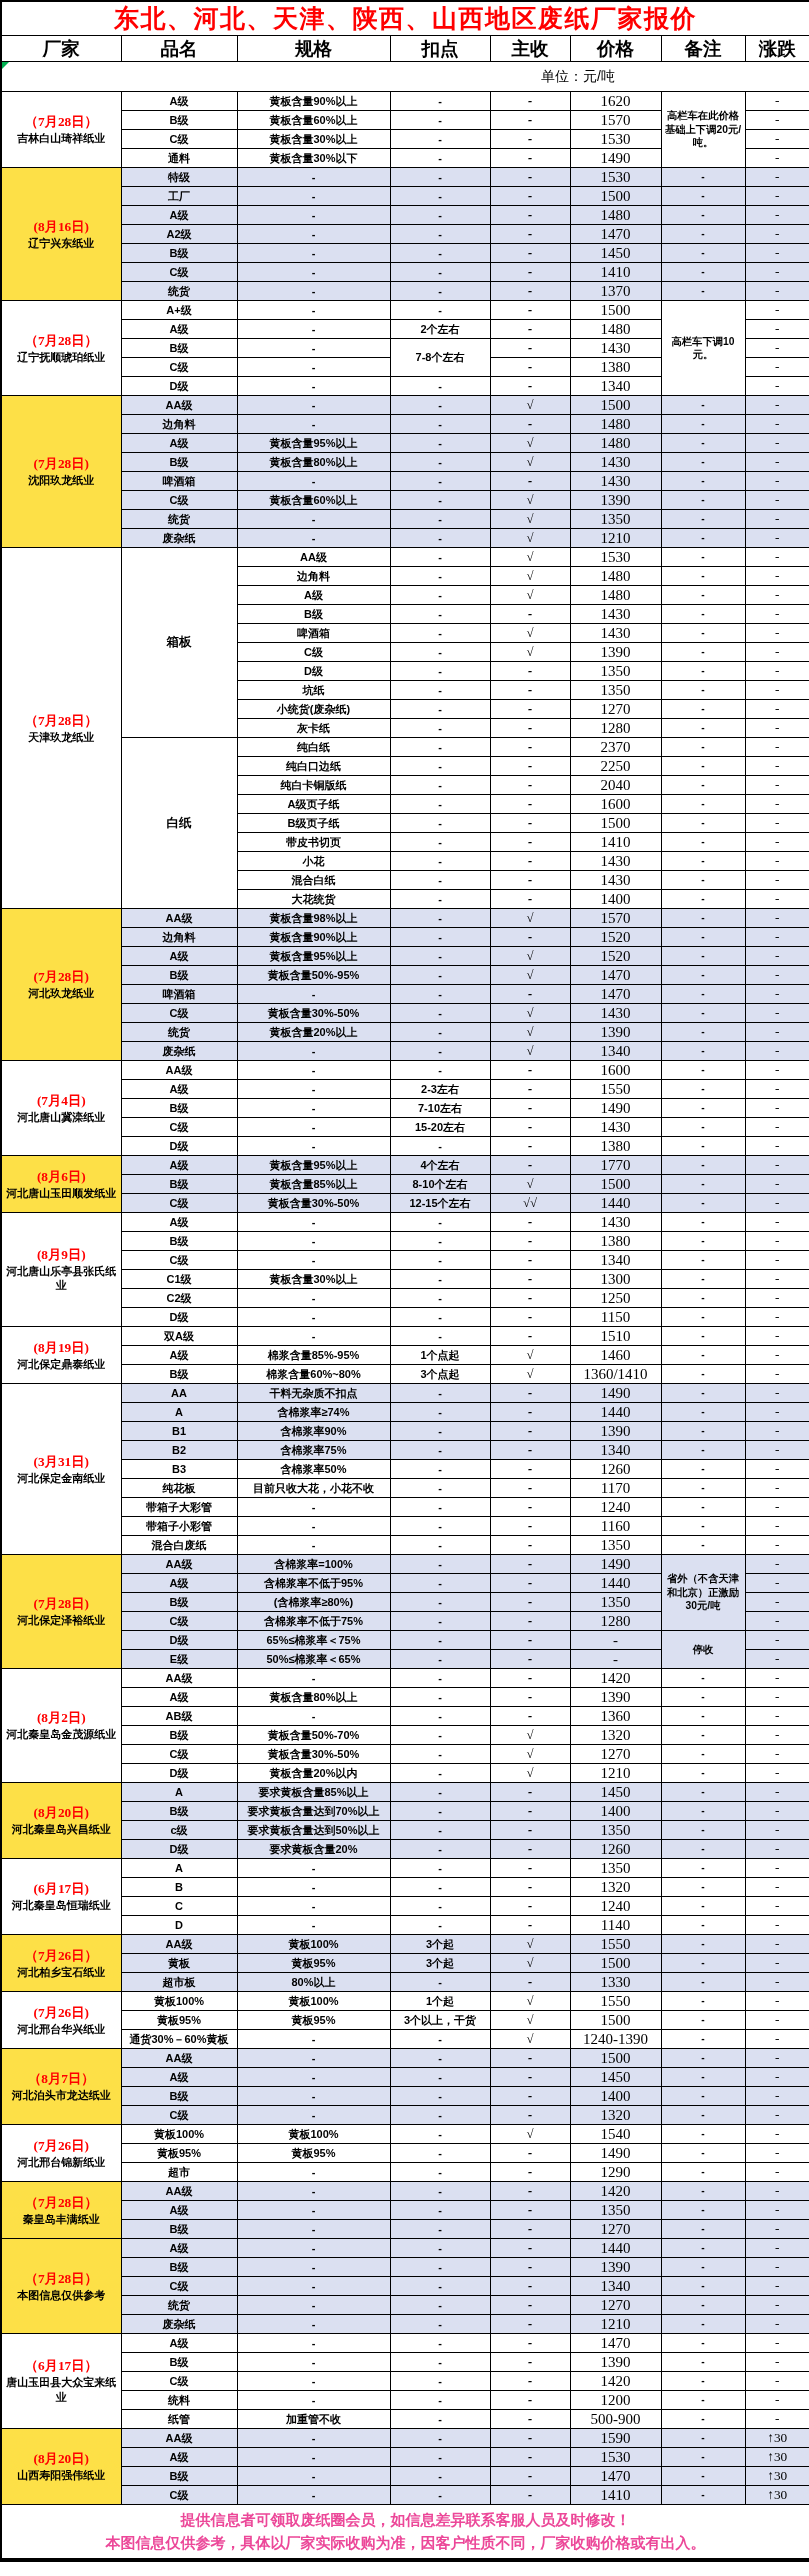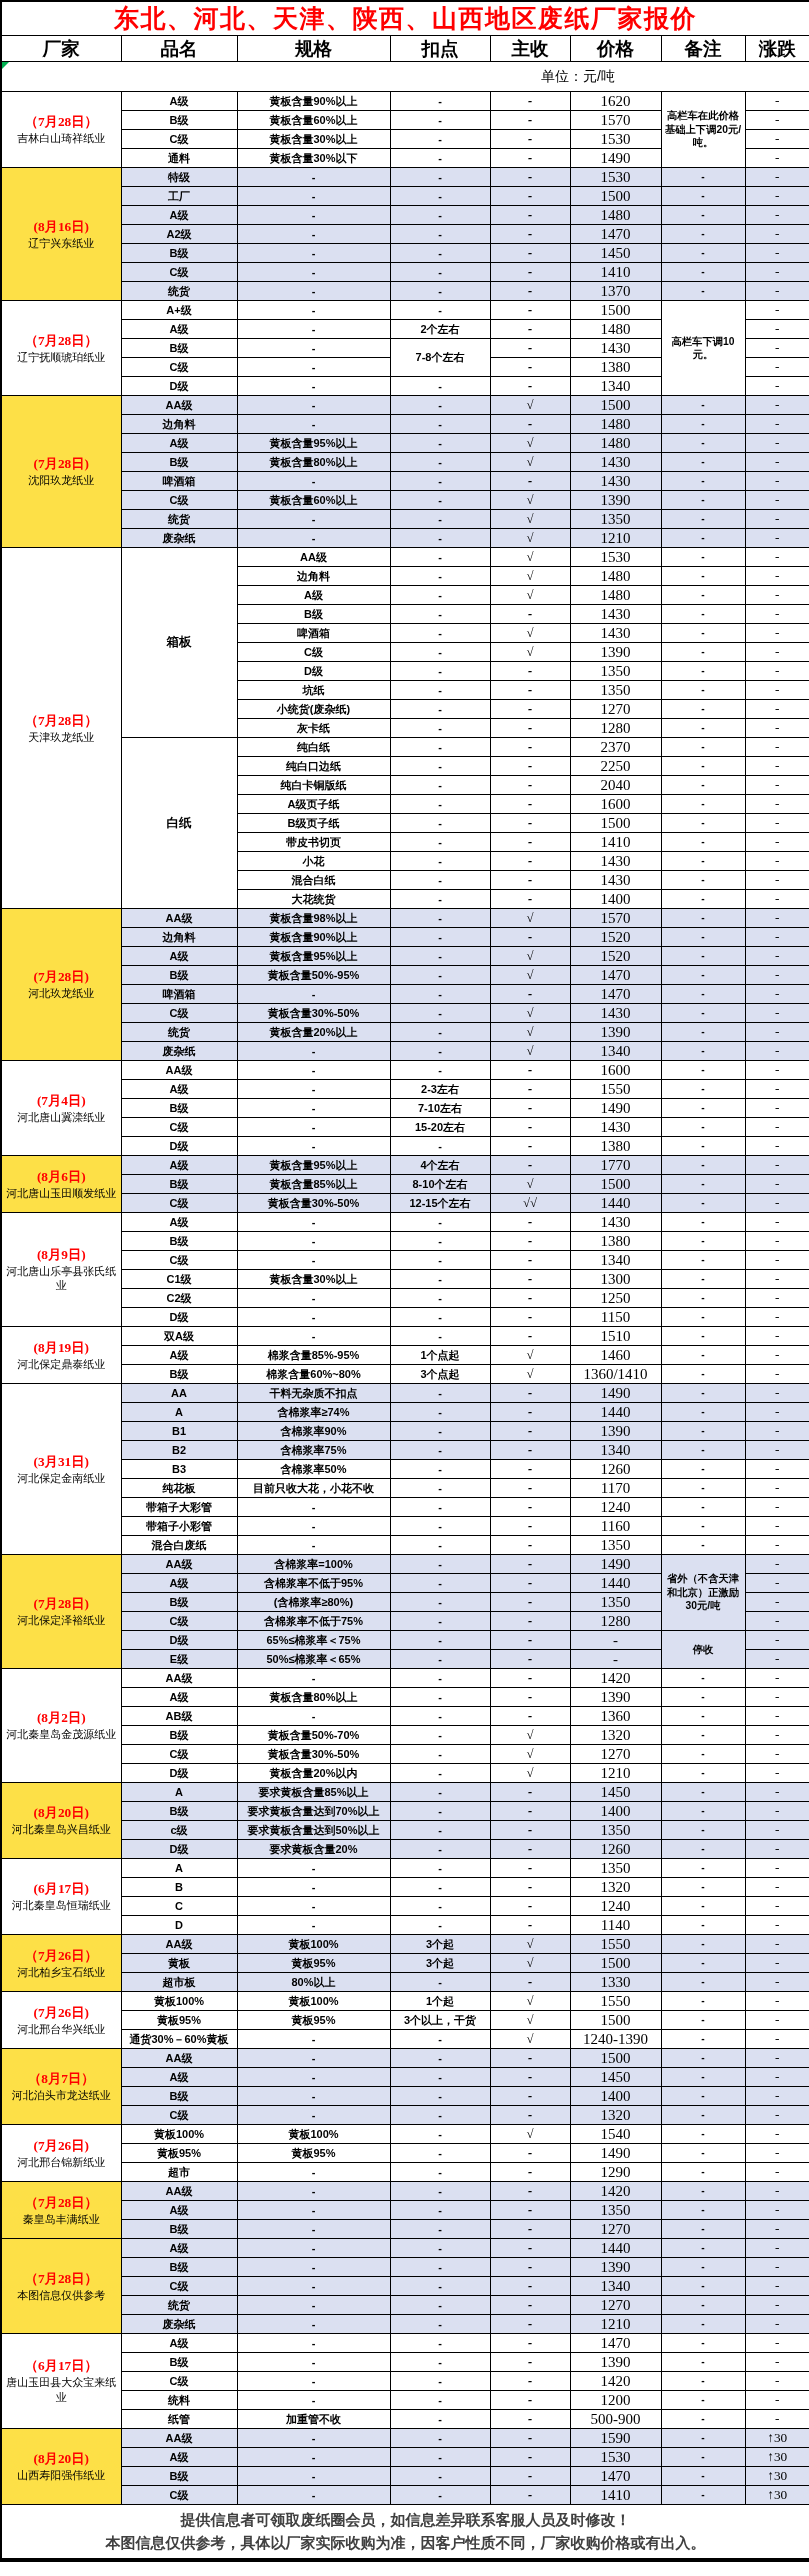--- a/index.html
+++ b/index.html
@@ -16,29 +16,29 @@
   .unit-cell{text-align:left;font-size:14px;border-bottom:1.5px solid #000;position:relative;padding-left:23px;}
   .unit-inner{padding-left:516px;}
   .corner-mark{position:absolute;left:0;top:0;width:0;height:0;border-top:7.4px solid #00b050;border-right:7.4px solid transparent;}
   tr.grp-start td{border-top:1.5px solid #000;}
   tr.blue td{background:#dbe0f1;}
   tr.white td{background:#ffffff;}
   td.factory-cell{line-height:1.35;text-align:center;}
   td.factory-cell.white{background:#ffffff;}
   td.factory-cell.blue{background:#fde047;}
   .f-date{color:#ff0000;font-weight:bold;font-size:13.3px;font-family:"Liberation Serif",serif;}
-  .f-name{color:#000;font-size:11px;font-weight:normal;}
+  .f-name{color:#000;font-size:11px;font-weight:bold;}
   td.sub-cell{font-size:12.6px;font-weight:bold;background:#ffffff;}
   td.c-pin,td.c-spec{font-size:11px;font-weight:bold;}
   td.c-kou{font-size:11px;font-weight:bold;}
   td.c-shou{font-family:"Liberation Serif",serif;font-size:12.6px;font-style:italic;font-weight:bold;}
   td.c-price{font-family:"Liberation Serif",serif;font-size:15px;}
   td.c-re{font-size:10.3px;font-weight:bold;line-height:1.3;}
   td.c-zh{font-family:"Liberation Serif",serif;font-size:13.3px;}
-  .footer-cell{border-top:1.5px solid #000;border-bottom:4.4px solid #000;color:#404040;font-weight:bold;font-size:15px;line-height:1.55;}
+  .footer-cell{border-top:1.5px solid #000;border-bottom:4.4px solid #000;color:#ec4899;font-weight:bold;font-size:15px;line-height:1.55;}
 </style>
 </head>
 <body>
 
 <table>
   <colgroup>
     <col style="width:120px">
       <col style="width:116px">
       <col style="width:153px">
       <col style="width:100px">

